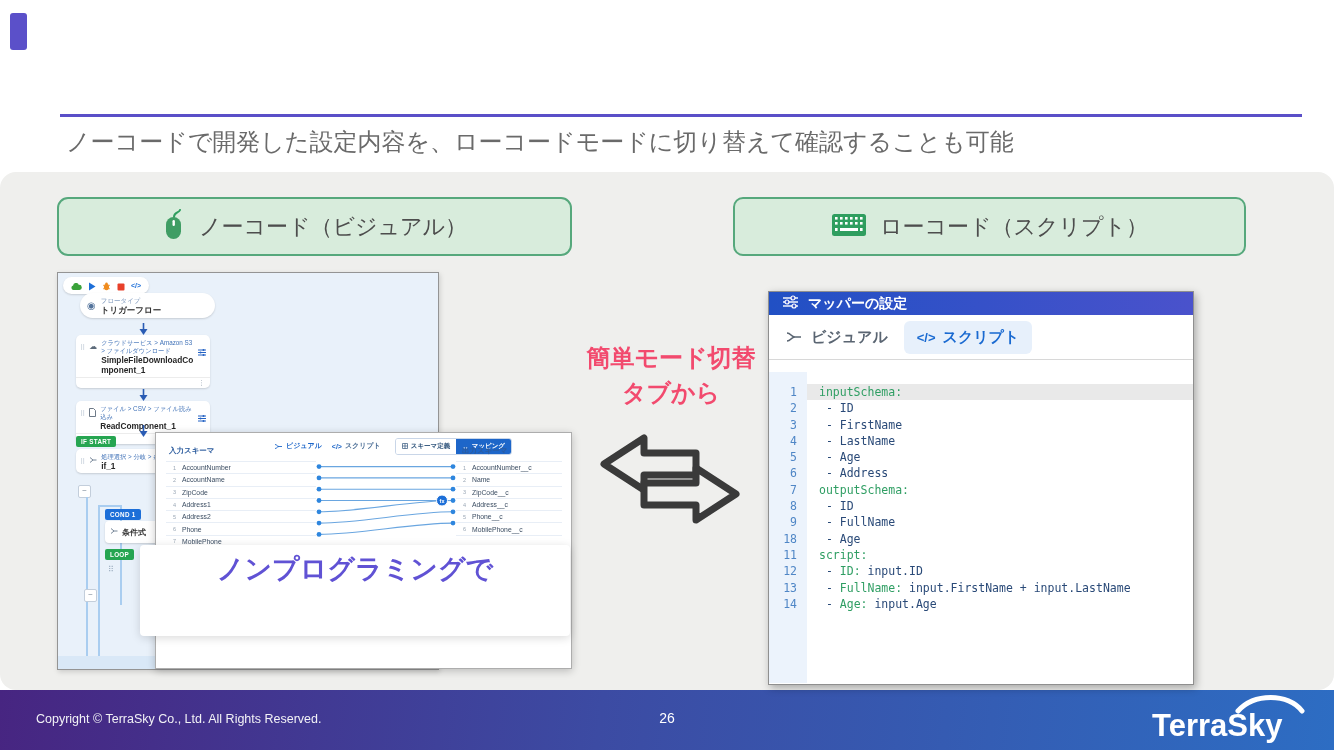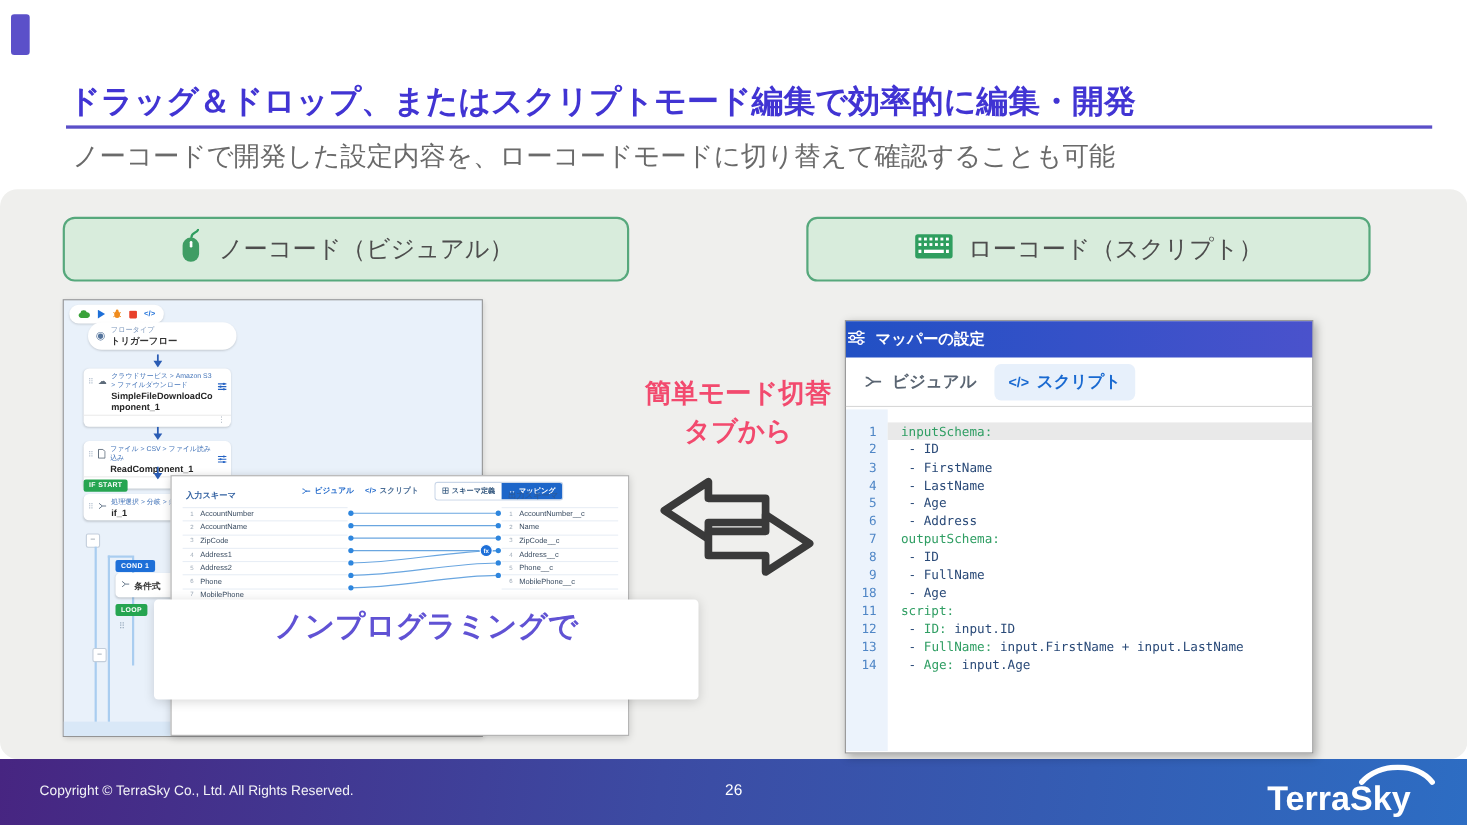--- a/index.html
+++ b/index.html
@@ -69,34 +69,34 @@
   .mv-seg-item{font-size:6.5px;font-weight:bold;padding:3px 6px;display:flex;gap:3px;align-items:center;}
   .mv-seg-schema{background:#fff;color:#33577e;}
   .mv-seg-mapping{background:#1d66c9;color:#fff;}
   .mv-col-title{position:absolute;font-size:7.5px;font-weight:bold;color:#2c5c9e;}
   .mv-list{position:absolute;border-top:1px solid #e8eef6;}
   .mv-row{height:11.3px;display:flex;align-items:center;border-bottom:1px solid #e8eef6;font-size:6.8px;color:#3a4c61;}
   .mv-row-num{width:10px;text-align:right;color:#9aa7b5;font-size:5.5px;margin-right:6px;flex:none;}
   .mv-svg{position:absolute;left:160px;top:28px;}
 
   
-  .text-banner{position:absolute;left:140px;top:545px;width:495px;height:86px;background:#fff;border-radius:4px;
+  .text-banner{position:absolute;left:140px;top:545px;width:430px;height:86px;background:#fff;border-radius:4px;
                box-shadow:0 2px 10px rgba(0,0,0,.15);text-align:center;padding-top:5px;z-index:3;}
   .banner-line{font-size:27px;font-weight:bold;color:#6052d4;line-height:38px;}
 
   
   .note-red{position:absolute;left:578px;top:340px;width:186px;text-align:center;font-size:24px;font-weight:bold;
             color:#f24a6e;line-height:35px;}
   .swap-arrow{position:absolute;left:596px;top:427px;}
 
   
   .mapper-script{position:absolute;left:768px;top:291px;width:424px;height:392px;background:#fff;
                  border:1px solid #8f8f8f;box-shadow:2px 3px 8px rgba(0,0,0,.3);z-index:1;}
-  .ms-header{height:33px;background:linear-gradient(90deg,#2150c4,#4a52cc);display:flex;align-items:center;gap:9px;
-             padding-left:1px;color:#fff;font-size:14px;font-weight:bold;}
+  .ms-header{height:23px;background:linear-gradient(90deg,#2150c4,#4a52cc);display:flex;align-items:center;gap:9px;
+             padding-left:13px;color:#fff;font-size:14px;font-weight:bold;}
   .ms-tabs{height:44px;display:flex;align-items:center;gap:16px;padding-left:16px;border-bottom:1px solid #d8d8d8;}
   .ms-tab1{display:flex;gap:8px;align-items:center;font-size:15px;font-weight:bold;color:#5a6572;}
   .ms-tab2{display:flex;gap:7px;align-items:center;font-size:15px;font-weight:bold;color:#1a6ad1;
            background:#e7f0fb;border-radius:6px;padding:7px 13px;}
   .ms-code-glyph{font-weight:bold;font-size:13px;color:#1a6ad1;}
   .ms-code{position:absolute;left:0;top:80px;right:0;bottom:1px;font-family:"DejaVu Sans Mono","Liberation Mono",monospace;
            font-size:11.5px;overflow:hidden;}
   .ms-gutter-bg{position:absolute;left:0;top:0;bottom:0;width:38px;background:#ecf3fc;}
   .code-rows{position:absolute;left:0;top:12px;right:0;}
   .code-row{position:relative;display:flex;height:16.3px;line-height:16.3px;}
@@ -111,21 +111,20 @@
   .copyright{position:absolute;left:36px;top:22px;font-size:12.5px;color:#f2f2f6;}
   .page-num{position:absolute;left:647px;top:20px;width:40px;text-align:center;font-size:14px;color:#fff;}
   .logo{position:absolute;right:24px;top:5px;}
 </style>
 </head>
 <body>
 
 <div class="slide">
 
   <div class="title-bullet"></div>
-  <div class="headline">ドラッグ＆ドロップ、またはスクリプトモード編集で効率的に編集・開発</div>
   <div class="headline-rule"></div>
   <div class="subtitle">ノーコードで開発した設定内容を、ローコードモードに切り替えて確認することも可能</div>
 
   <div class="stage"></div>
 
   <div class="pill pill-left">
     <span>
       <svg width="24" height="32" viewBox="0 0 24 32">
         <path d="M12,8 C12,3 17,4 18,1" fill="none" stroke="#2f9e5f" stroke-width="2" stroke-linecap="round"></path>
         <rect x="4" y="8" width="15" height="22" rx="7.5" fill="#3f9d64"></rect>

